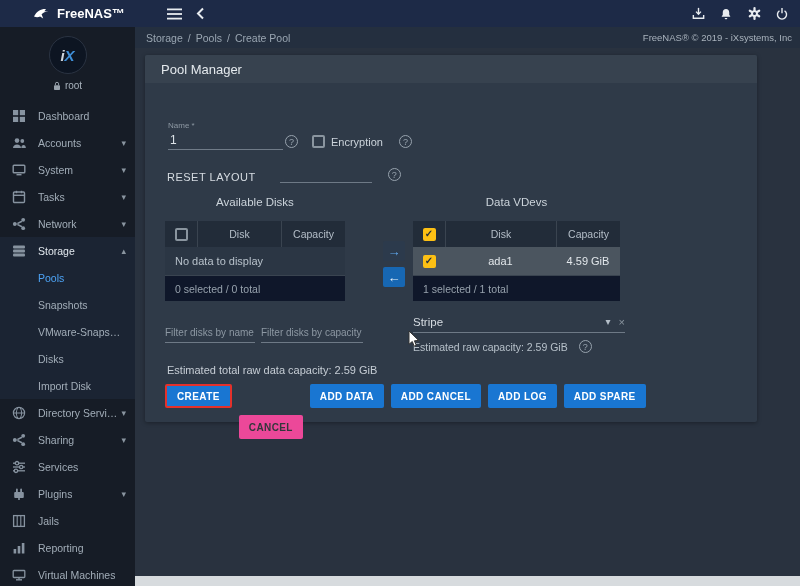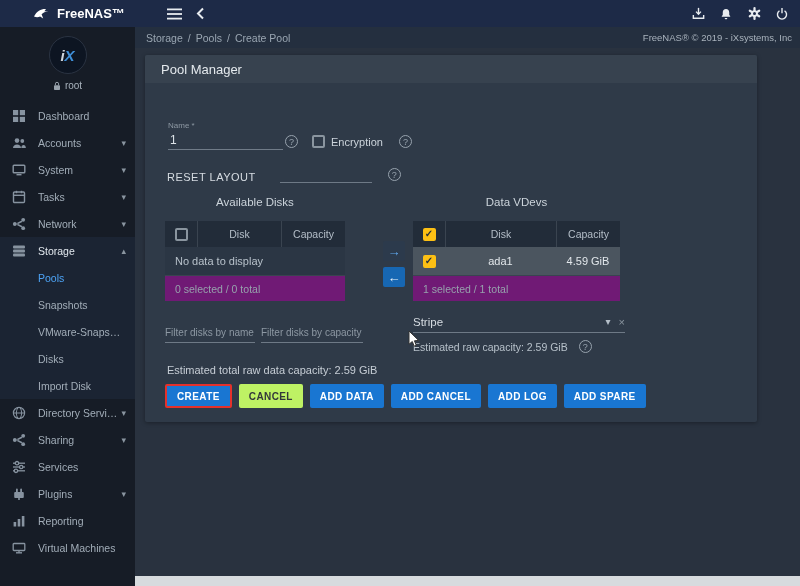--- a/index.html
+++ b/index.html
@@ -85,21 +85,21 @@
   .t-head { height:26px; background:#222c39; display:flex; align-items:center;
             color:#b4bec8; font-size:10.5px; }
   .c-check { width:32px; display:flex; justify-content:center; }
   .c-disk  { flex:1; text-align:center; }
   .c-cap   { width:64px; text-align:center; }
   .t-head .c-disk, .t-head .c-cap { border-left:1px solid #3a4450; height:100%;
             display:flex; align-items:center; justify-content:center; }
   .t-empty { height:28px; background:#2b3644; display:flex; align-items:center;
              padding-left:10px; color:#b7c1ca; }
   .t-row { height:28px; background:#4b555f; display:flex; align-items:center; color:#e2e7eb; }
-  .t-foot { height:26px; background:#701a75; border-top:1px solid #3a4450;
+  .t-foot { height:26px; background:#0f172a; border-top:1px solid #3a4450;
             display:flex; align-items:center; padding-left:10px; color:#97a2ad; font-size:10.5px; }
 
   .xfer { position:absolute; width:22px; height:20px; border-radius:2px; display:flex;
           align-items:center; justify-content:center; font-size:13px; cursor:pointer;
           border:none; font-family:inherit; }
   .xfer-right { left:238px; top:158px; background:#2c3a4c; color:#5fa8ee; }
   .xfer-right::before { content:"→"; }
   .xfer-left  { left:238px; top:184px; background:#1767b3; color:#eaf2fa; }
   .xfer-left::before { content:"←"; }
 
@@ -118,21 +118,21 @@
   .flt2 { left:116px; width:102px; }
   .flt .uline { border-bottom:1px solid #6e7986; }
 
   .total { position:absolute; left:22px; top:281px; font-size:11px; color:#c6cdd5; }
 
   .btn-row { position:absolute; left:20px; top:301px; display:flex; gap:7px; }
   .btn { height:24px; padding:0 10px; border:none; border-radius:2px; background:#1976d2;
          color:#fff; font-size:10px; font-weight:bold; letter-spacing:.4px;
          font-family:inherit; cursor:pointer; }
   .btn-create { border:2px solid #e5312b; }
-  .btn-cancel { background:#bef264; color:#33373b; }
+  .btn-cancel { background:#ec4899; color:#33373b;margin-top:31px; }
 
   .footer-bar { position:absolute; left:0; bottom:0; width:665px; height:10px;
                 background:#d7dbde; cursor:pointer; }
 
   .cursor { position:absolute; left:408px; top:330px; z-index:20; pointer-events:none; }
 </style>
 </head>
 <body>
 
 <header class="topbar">
@@ -347,20 +347,30 @@
             <rect x="4" y="1.6" width="1.8" height="4" rx="0.9"></rect>
             <rect x="8.2" y="1.6" width="1.8" height="4" rx="0.9"></rect>
             <rect x="6.2" y="11" width="1.6" height="2"></rect>
           </svg>
         </span>
         <span class="lbl">Plugins</span>
         <span class="caret">▾</span>
       </div>
       <div class="side-item">
         <span class="mi">
+          <svg viewBox="0 0 14 14" width="14" height="14">
+            <rect x="1.6" y="1.6" width="10.8" height="10.8" fill="none" stroke="#8793a0" stroke-width="1.3"></rect>
+            <line x1="5.2" y1="1.6" x2="5.2" y2="12.4" stroke="#8793a0" stroke-width="1.1"></line>
+            <line x1="8.8" y1="1.6" x2="8.8" y2="12.4" stroke="#8793a0" stroke-width="1.1"></line>
+          </svg>
+        </span>
+        <span class="lbl">Jails</span>
+      </div>
+      <div class="side-item">
+        <span class="mi">
           <svg viewBox="0 0 14 14" width="14" height="14" fill="#8793a0">
             <rect x="1.6" y="8" width="2.6" height="4.5"></rect>
             <rect x="5.7" y="5" width="2.6" height="7.5"></rect>
             <rect x="9.8" y="2" width="2.6" height="10.5"></rect>
           </svg>
         </span>
         <span class="lbl">Reporting</span>
       </div>
       <div class="side-item">
         <span class="mi">

